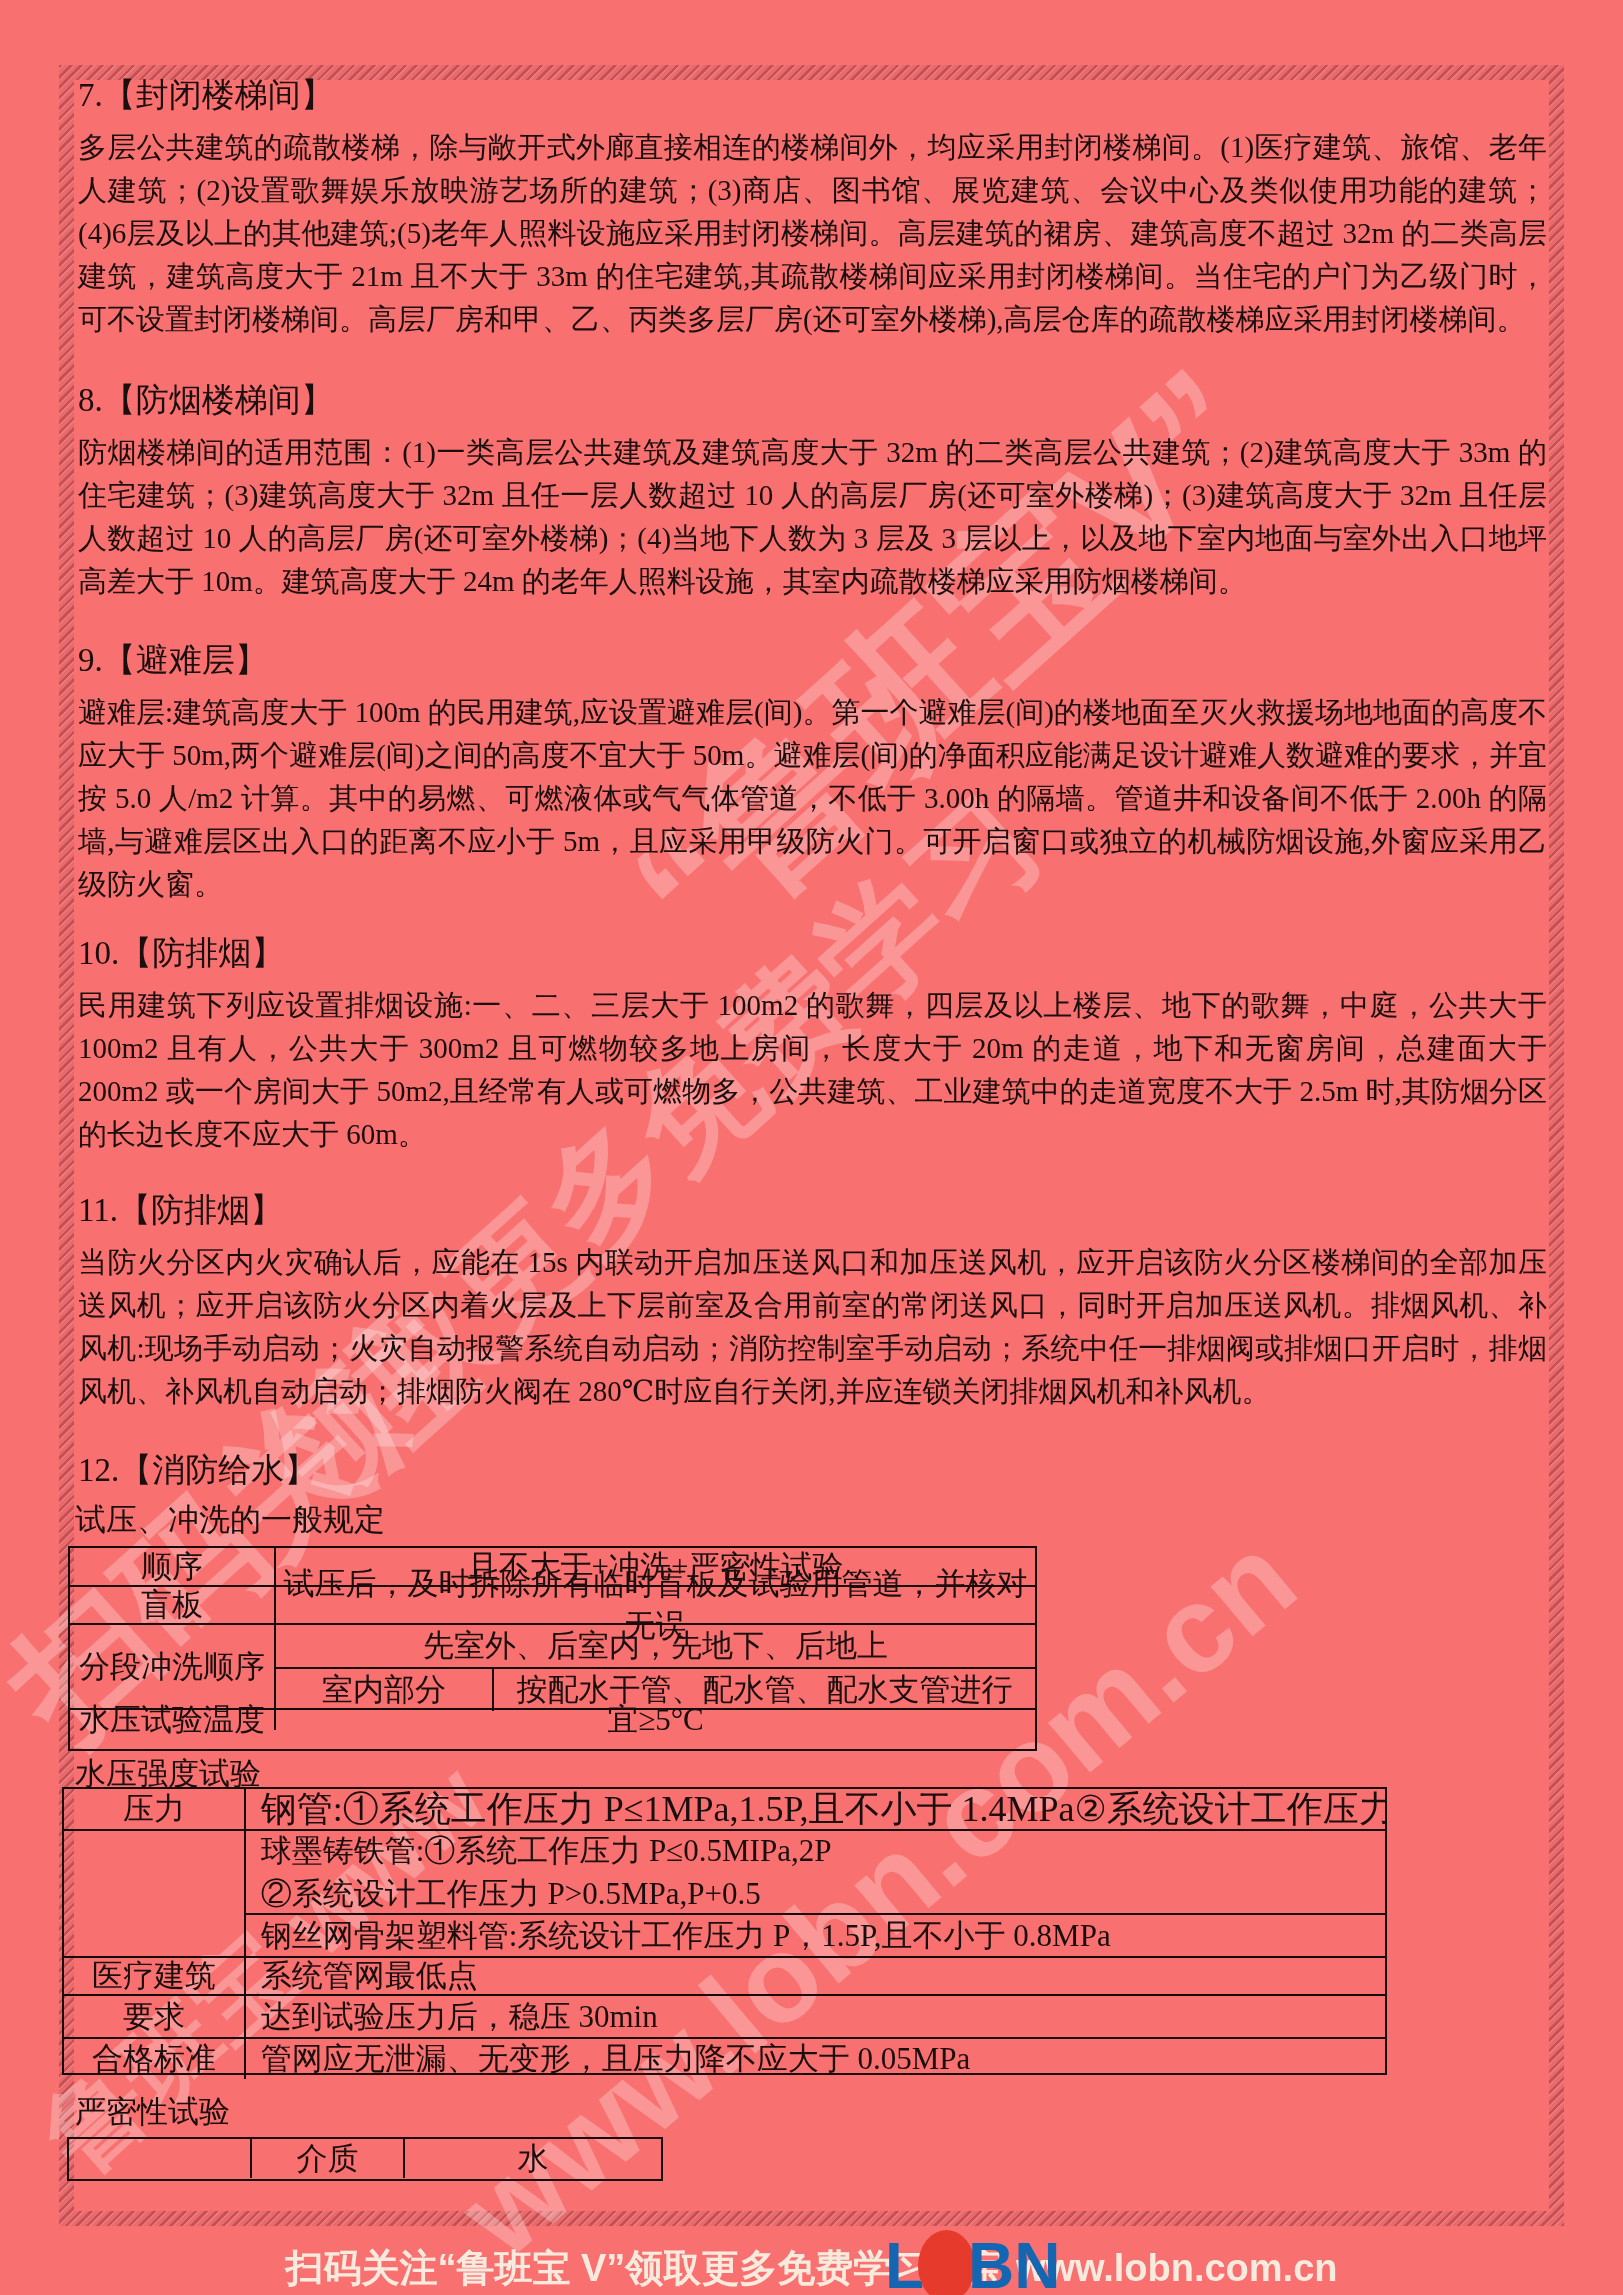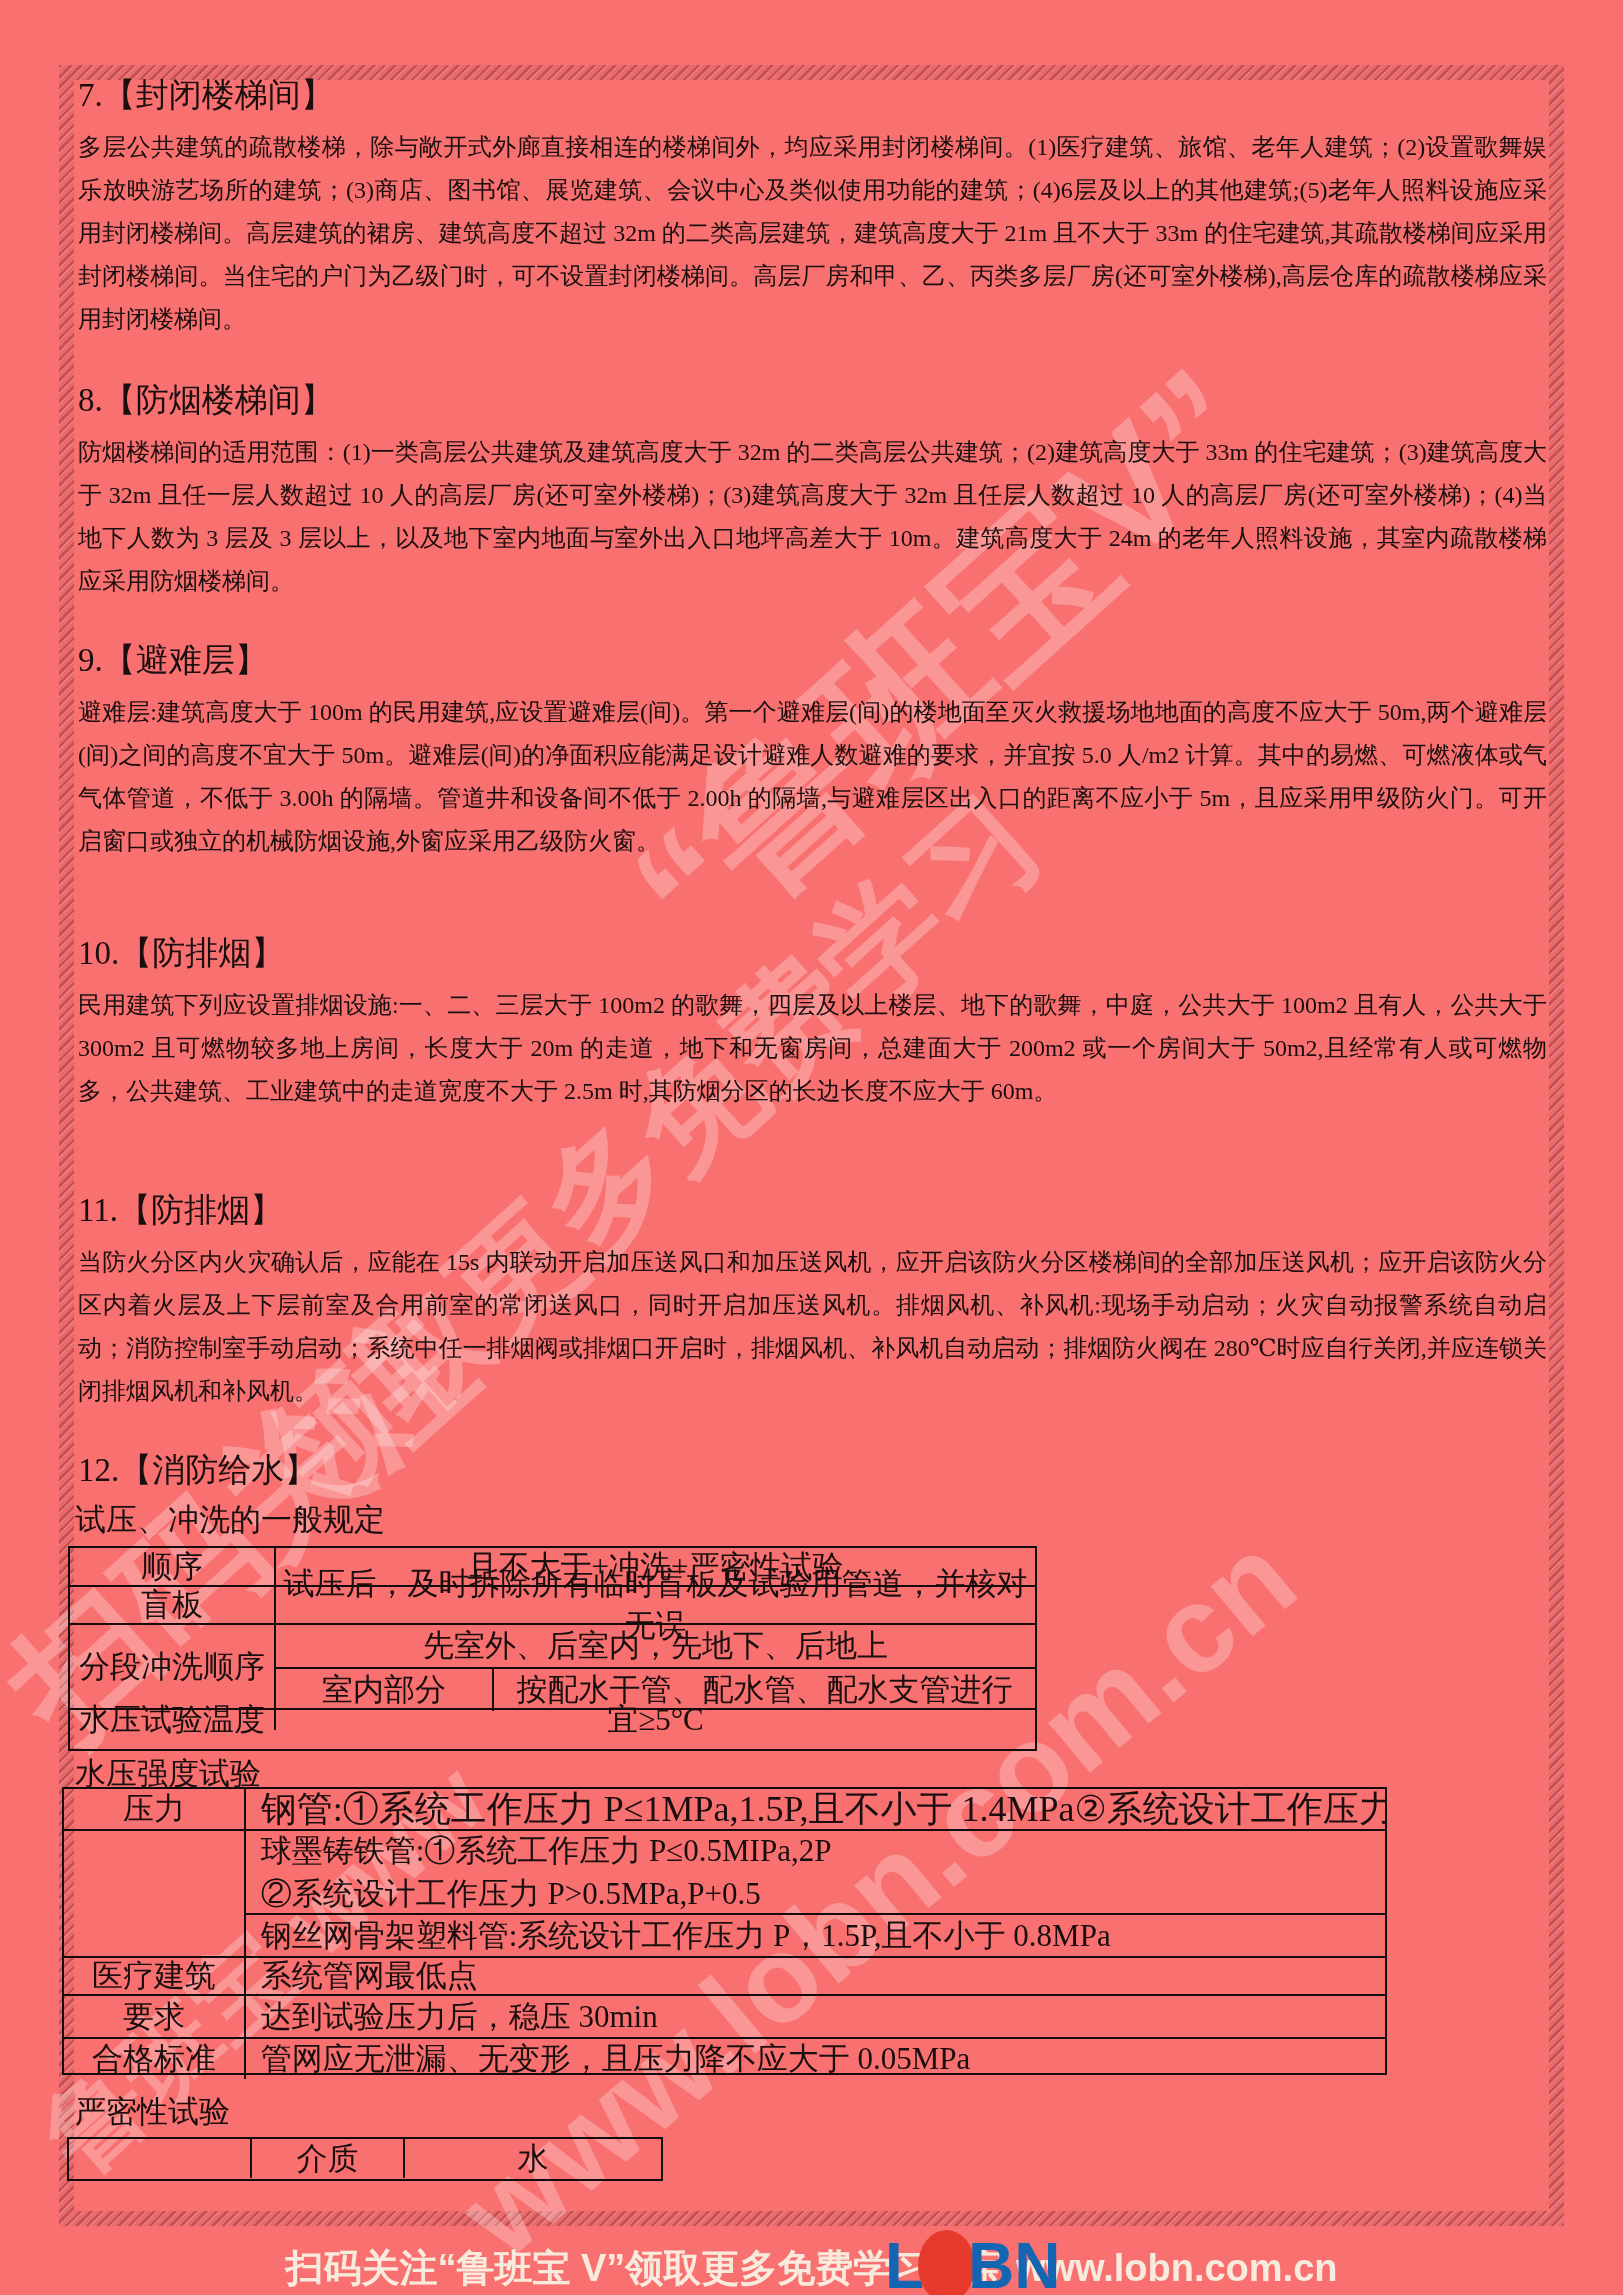--- a/index.html
+++ b/index.html
@@ -14,21 +14,21 @@
   .wm{position:absolute;z-index:1;color:rgba(255,255,255,0.27);font-family:"Liberation Sans","DejaVu Sans",sans-serif;
       font-weight:bold;white-space:nowrap;transform-origin:left bottom;pointer-events:none;}
   .wm1{left:736px;top:777px;font-size:164px;transform:rotate(-42deg);}
   .wm2{left:98px;top:1595px;font-size:139px;transform:rotate(-42deg);}
   .wm3{left:344px;top:1374px;font-size:123px;transform:rotate(-42deg);}
   .wm4{left:524px;top:2143px;font-size:123px;transform:rotate(-40deg);}
   .wm5{left:106px;top:2070px;font-size:98px;transform:rotate(-42deg);}
   
   .sec{position:absolute;left:78px;width:1469px;z-index:2;}
   .sec-title{font-size:33px;line-height:41px;white-space:nowrap;}
-  .sec-body{margin-top:9.8px;font-size:24px;line-height:43px;text-align:justify;}
+  .sec-body{margin-top:9.8px;font-size:29px;line-height:43px;text-align:justify;}
   .s7{top:75px;}  .s8{top:380px;}  .s9{top:640px;}  .s10{top:933px;} .s11{top:1190px;} .s12{top:1450px;}
   .plain-label{position:absolute;left:75px;z-index:2;font-size:31px;white-space:nowrap;}
   .lbl-shichya{top:1499px;}
   .lbl-shuiya{top:1753px;}
   .lbl-yanmi{top:2091px;}
   
   .tbl{position:absolute;z-index:2;border:2.5px solid #170c0d;box-sizing:border-box;font-size:31px;}
   .row{display:flex;box-sizing:border-box;}
   .bb{border-bottom:2.5px solid #170c0d;}
   .br{border-right:2.5px solid #170c0d;}

